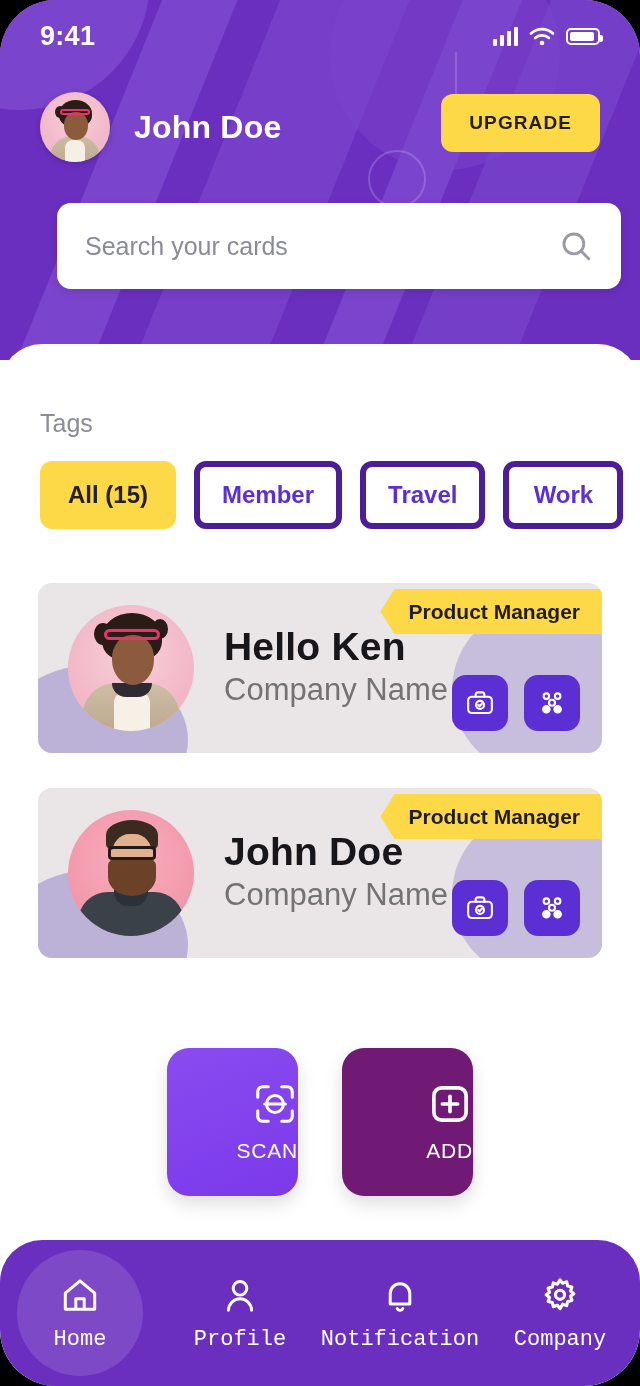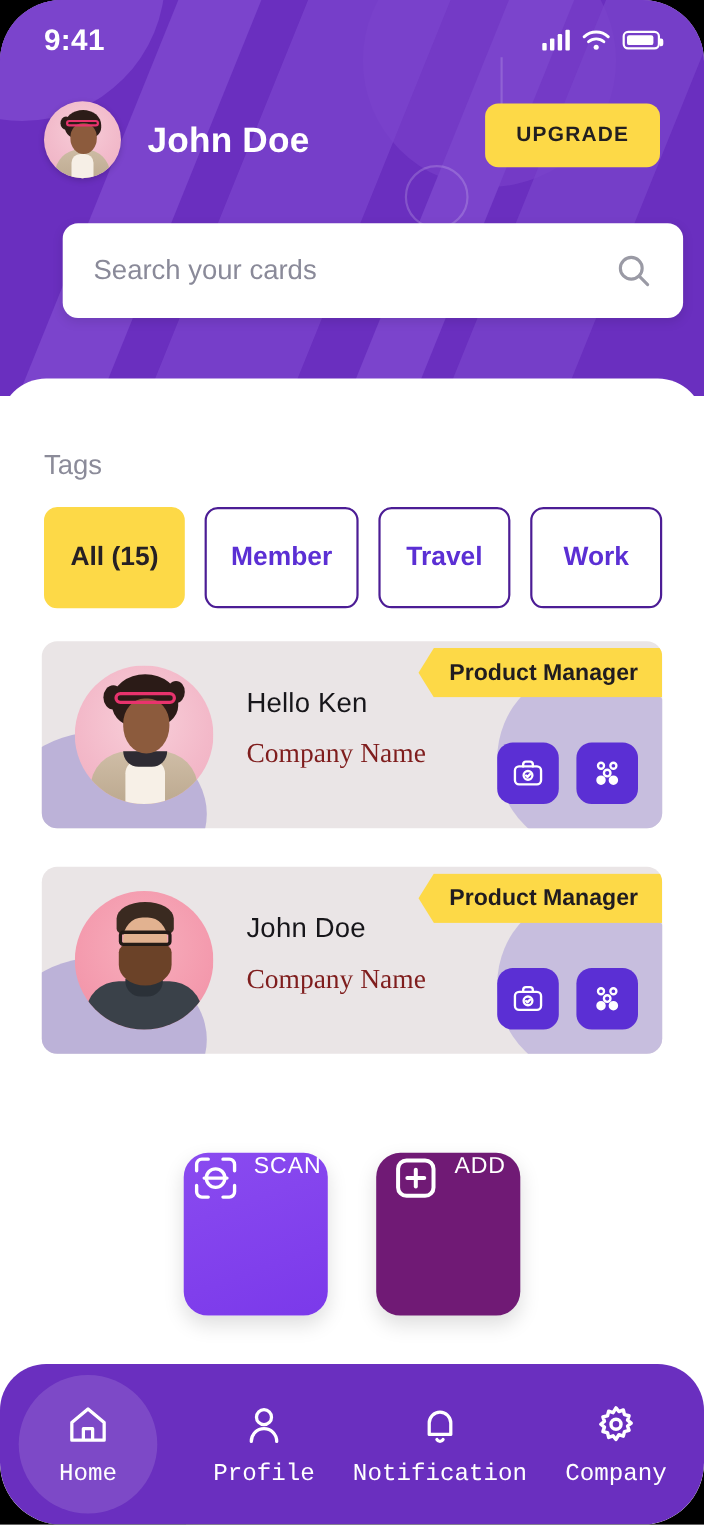--- a/index.html
+++ b/index.html
@@ -130,24 +130,24 @@
   }
   .tags-title {
     position:absolute; left:40px; top:65px;
     font-size:25px; color:#8B8B99; font-weight:400;
   }
   .chips {
     position:absolute; left:40px; top:117px;
     display:flex; gap:18px;
   }
   .chip {
-    height:92px; min-width:120px; padding:0 22px;
+    height:68px; min-width:120px; padding:0 22px;
     display:flex; align-items:center; justify-content:center;
     border-radius:12px; font-size:24px; font-weight:700;
-    background:#fff; border:2px solid #4c1d95; color:#5B2FD4;
+    background:#fff; border:6px solid #4c1d95; color:#5B2FD4;
     cursor:pointer; white-space:nowrap;
   }
   .chip.active { background:#FDD947; border-color:#FDD947; color:#262024; }
 
   
   .cards { position:absolute; left:38px; top:239px; width:564px; }
   .card {
     position:relative; width:564px; height:170px;
     background:#EAE5E6; border-radius:14px; overflow:hidden;
     margin-bottom:35px;
@@ -186,25 +186,25 @@
   }
   .m-hair{position:absolute;left:38px;top:10px;width:52px;height:30px;background:#3A2A20;border-radius:50% 50% 18% 18%;}
   .m-face{position:absolute;left:44px;top:24px;width:40px;height:44px;background:#E2B290;border-radius:44% 44% 48% 48%;}
   .m-glass{position:absolute;left:40px;top:36px;width:48px;height:14px;border:3px solid #241B16;border-radius:4px;}
   .m-beard{position:absolute;left:40px;top:48px;width:48px;height:38px;background:#6B4228;border-radius:20% 20% 50% 50%;}
   .m-body{position:absolute;left:10px;top:82px;width:106px;height:52px;background:#3A4149;border-radius:30px 30px 0 0;}
   .m-collar{position:absolute;left:46px;top:80px;width:34px;height:16px;background:#2B3138;border-radius:0 0 14px 14px;}
 
   .card-name {
     position:absolute; left:186px; top:42px; z-index:3;
-    font-size:25px; font-weight:400; color:#17161A; letter-spacing:.2px;
+    font-size:39px; font-weight:700; color:#17161A; letter-spacing:.2px;
   }
   .card-company {
     position:absolute; left:186px; top:89px; z-index:3;
-    font-size:25px; font-weight:400; color:#7f1d1d;font-family:Liberation Serif, serif;
+    font-size:31px; font-weight:400; color:#737373;
   }
   .ribbon {
     position:absolute; right:0; top:6px; height:45px; z-index:3;
     background:#FDD947; color:#201C20;
     display:flex; align-items:center; padding:0 22px 0 16px;
     font-size:21px; font-weight:700;
     clip-path: polygon(14px 0, 100% 0, 100% 100%, 14px 100%, 0 50%);
     padding-left:28px;
   }
   .card-actions {
@@ -217,21 +217,21 @@
     border:none; cursor:pointer;
   }
 
   
   .quick {
     position:absolute; left:0; top:1048px; width:640px;
     display:flex; justify-content:center; gap:44px; z-index:6;
   }
   .qbtn {
     width:131px; height:148px; border-radius:22px;
-    display:flex; flex-direction:row; align-items:flex-start; justify-content:center;
+    display:flex; flex-direction:column; align-items:flex-end; justify-content:center;
     gap:12px; border:none; cursor:pointer;
     color:#fff; font-family:"Liberation Sans", sans-serif;
     font-size:21px; letter-spacing:.8px;
     box-shadow:0 8px 18px rgba(0,0,0,.13);
   }
   .qbtn.scan  { background:linear-gradient(160deg,#8A4BF0,#7B39EA); }
   .qbtn.add   { background:#701a75; }
   .qbtn.cards { background:#586270; }
 
   

